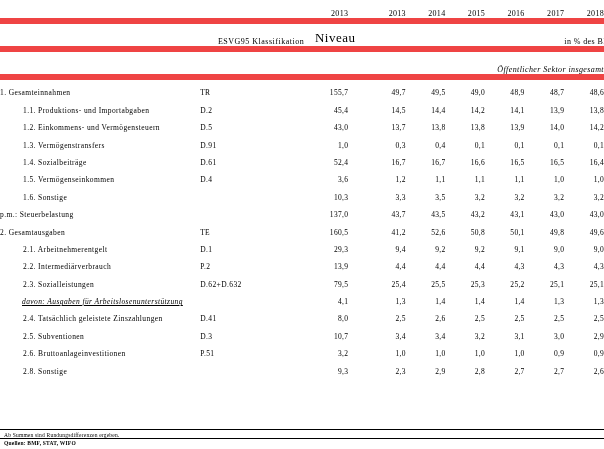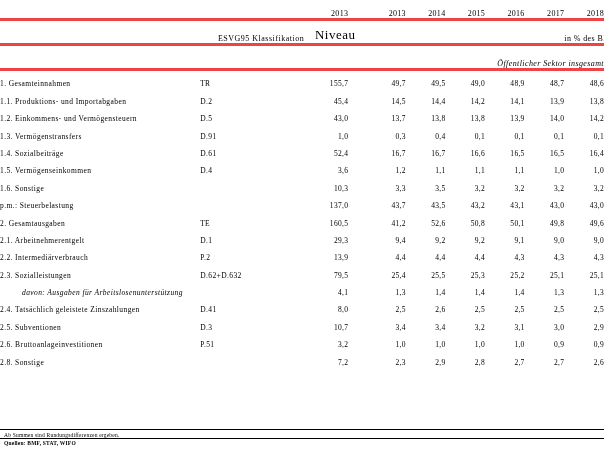--- a/index.html
+++ b/index.html
@@ -36,22 +36,22 @@
   col.c-label { width: 200px; }
   col.c-code  { width: 104px; }
   col.c-niv   { width: 62px; }
   col.c-y     { width: 39.6px; }
 
   .lbl {
     text-align: left;
     padding-left: 6px;
     letter-spacing: 0.4px;
   }
-  .lbl.ind1 { padding-left: 0; }
-  .lbl.ind2 { padding-left: 22px; font-style: italic; }
+  .lbl.ind1 { padding-left: 23px; }
+  .lbl.ind2 { padding-left: 22px; font-style: italic; text-decoration: underline; }
   .code {
     text-align: left;
     padding-right: 10px;
     letter-spacing: 0.4px;
   }
   .num {
     text-align: right;
     padding-right: 9px;
     letter-spacing: 0.3px;
   }
@@ -96,21 +96,21 @@
   }
   .hdr-sector {
     font-weight: bold;
     font-size: 8px;
     text-align: right;
     padding-right: 9px;
     letter-spacing: 0.4px;
     font-style: italic;
   }
 
-  .bt { border-top: 3px solid #ef4444; margin-top: 12px; }
+  .bt { border-top: 6px solid #ef4444; margin-top: 12px; }
 
   .footer {
     position: absolute;
     left: 0;
     bottom: 0;
     width: 604px;
     box-sizing: border-box;
   }
   .footnote {
     font-size: 5.5px;
@@ -357,21 +357,21 @@
         <td class="num">1,0</td>
         <td class="num">1,0</td>
         <td class="num">0,9</td>
         <td class="num">0,9</td>
       </tr>
 
 
       <tr class="datarow">
         <td class="lbl ind1">2.8. Sonstige</td>
         <td class="code"></td>
-        <td class="num niv">7,2</td>
+        <td class="num niv">9,3</td>
         <td class="num">2,3</td>
         <td class="num">2,9</td>
         <td class="num">2,8</td>
         <td class="num">2,7</td>
         <td class="num">2,7</td>
         <td class="num">2,6</td>
       </tr>
     </tbody>
   </table>
 

